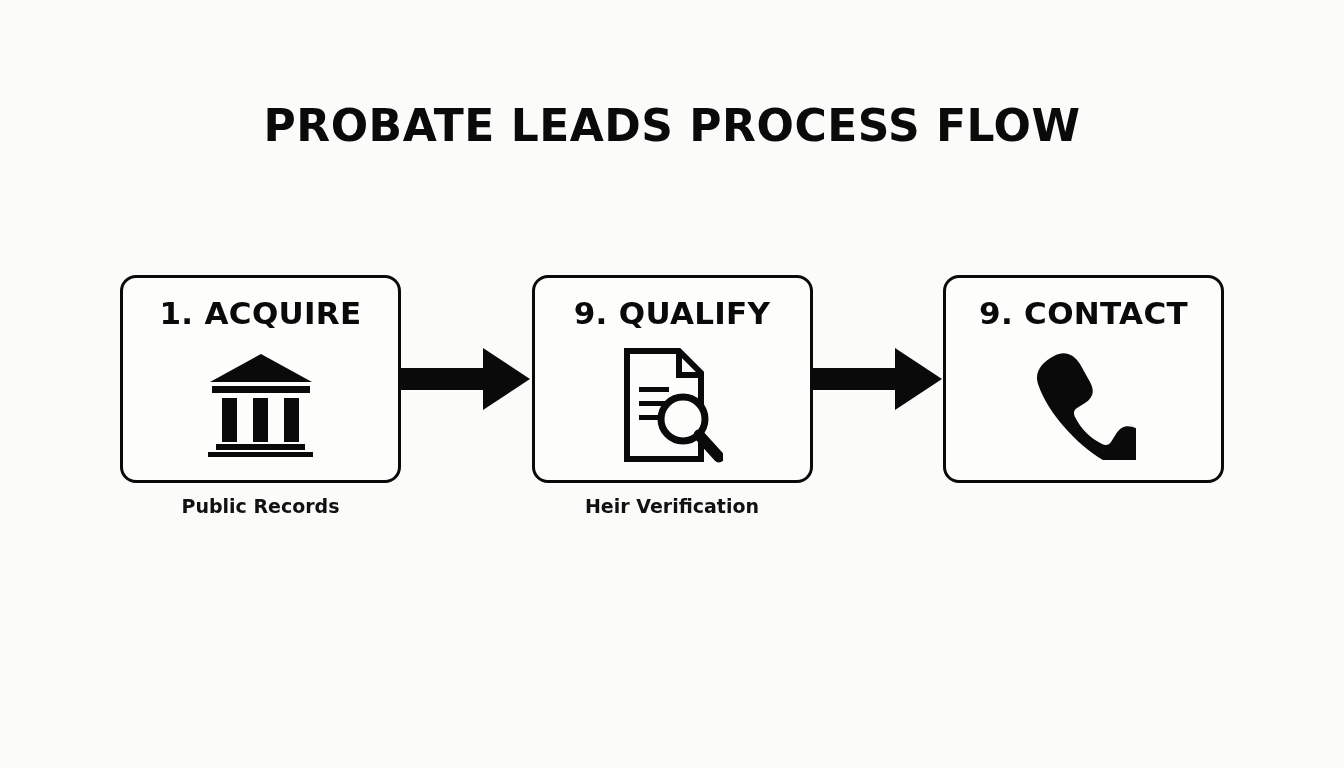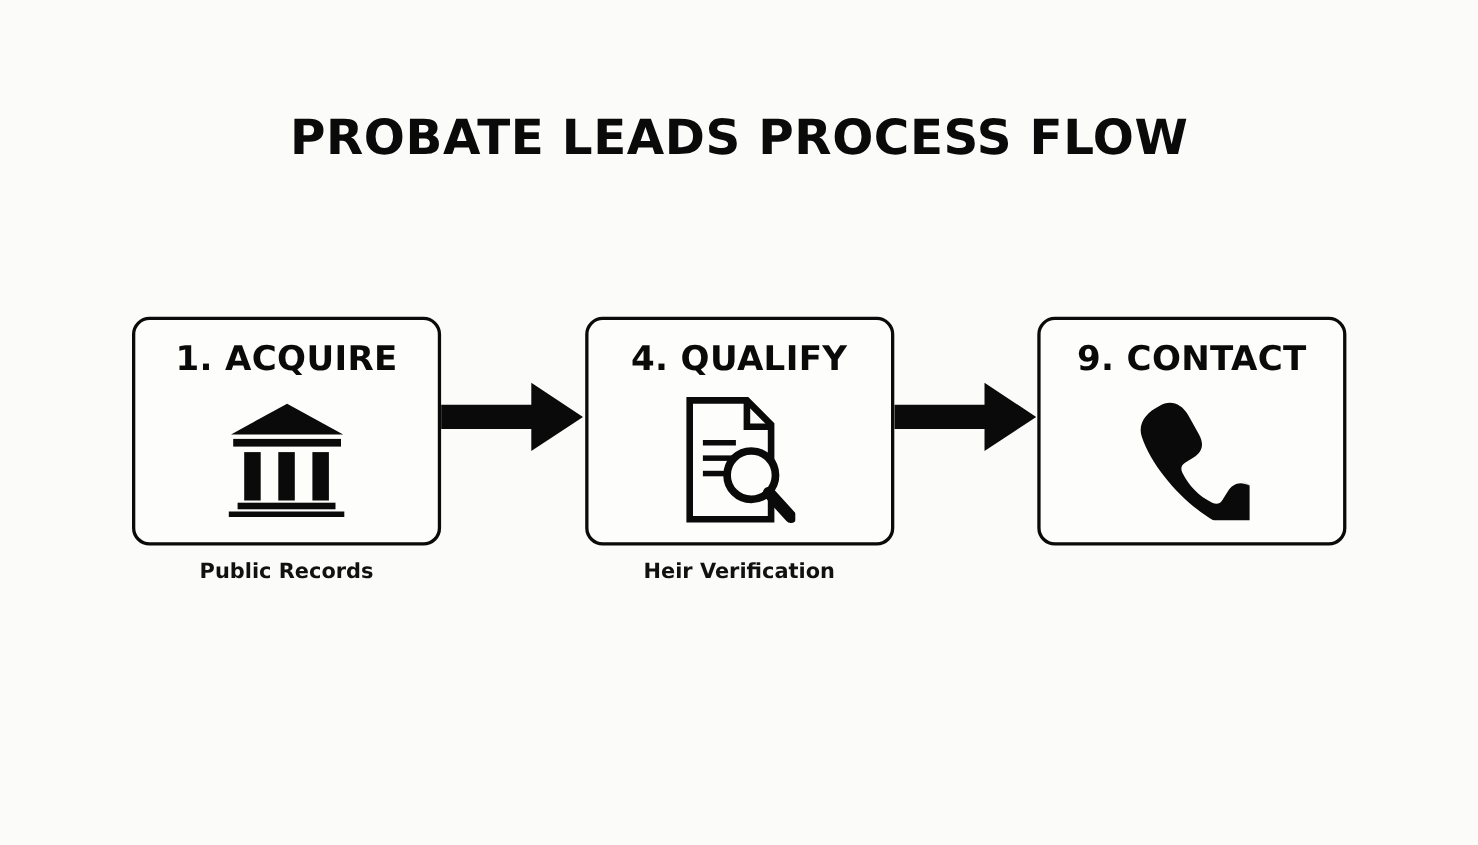--- a/index.html
+++ b/index.html
@@ -51,21 +51,20 @@
     box-sizing: border-box;
     width: 281px;
     height: 208px;
     border: 3px solid #0a0a0a;
     border-radius: 16px;
     background: #fdfdfc;
     display: flex;
     flex-direction: column;
     align-items: center;
     padding-top: 20px;
-    margin-top: 13px;
   }
   .card-title {
     font-size: 31px;
     font-weight: bold;
     letter-spacing: 0.3px;
     color: #0a0a0a;
     font-family: "DejaVu Sans", sans-serif;
     line-height: 1;
   }
   .icon-wrap {
@@ -122,21 +121,21 @@
     </div>
 
     <div class="arrow">
       <svg width="130" height="66" viewBox="0 0 130 66">
         <polygon points="0,22 82,22 82,2 129,33 82,64 82,44 0,44" fill="#0a0a0a"></polygon>
       </svg>
     </div>
 
     <div class="step">
       <div class="card">
-        <div class="card-title">4. QUALIFY</div>
+        <div class="card-title">9. QUALIFY</div>
         <div class="icon-wrap">
           <svg width="102" height="116" viewBox="0 0 102 116">
             <path d="M6 4 h52 l22 22 v86 h-74 z" fill="none" stroke="#0a0a0a" stroke-width="6"></path>
             <path d="M58 4 v24 h24" fill="none" stroke="#0a0a0a" stroke-width="6"></path>
             <rect x="18" y="40" width="30" height="5" fill="#0a0a0a"></rect>
             <rect x="18" y="54" width="30" height="5" fill="#0a0a0a"></rect>
             <rect x="18" y="68" width="22" height="5" fill="#0a0a0a"></rect>
             <circle cx="62" cy="72" r="22" fill="#fdfdfc" stroke="#0a0a0a" stroke-width="7"></circle>
             <line x1="78" y1="88" x2="98" y2="110" stroke="#0a0a0a" stroke-width="11" stroke-linecap="round"></line>
           </svg>

